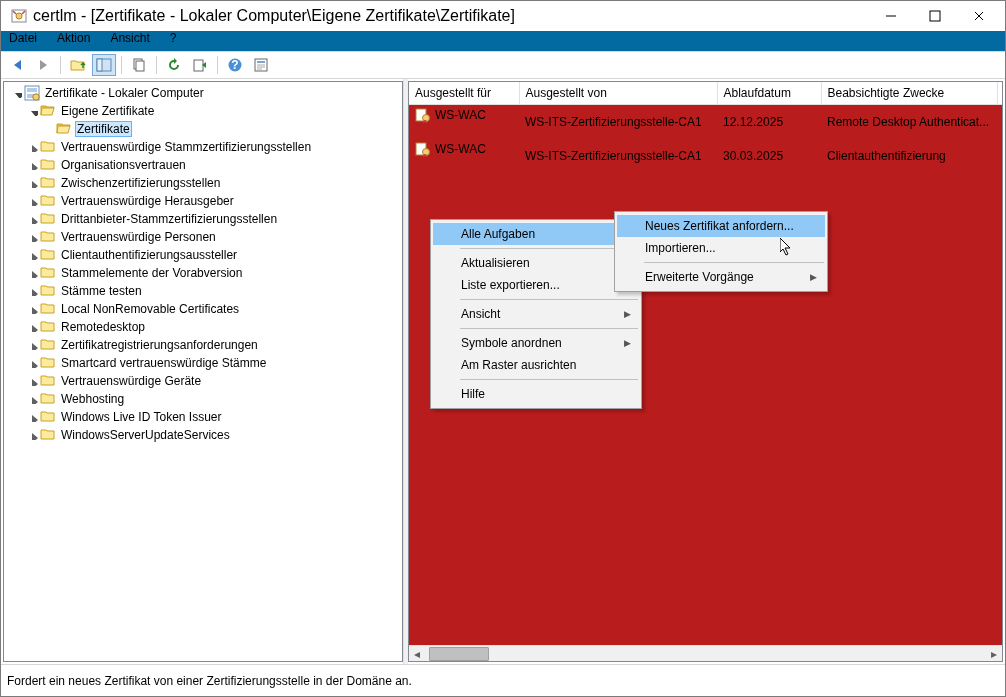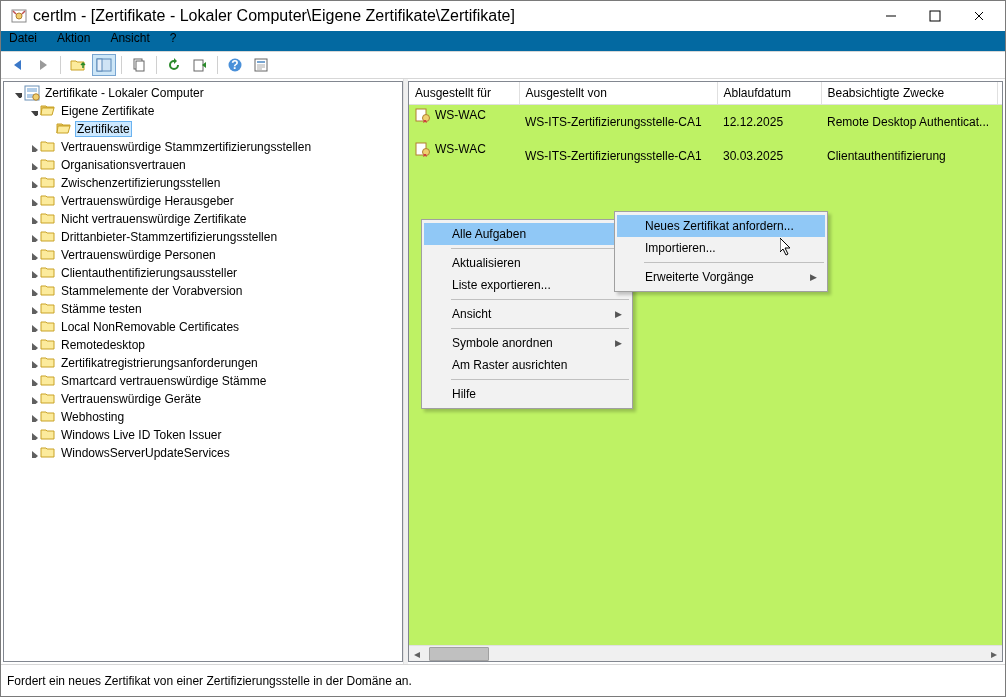--- a/index.html
+++ b/index.html
@@ -65,21 +65,21 @@
   }
   .node .icon { width: 16px; height: 16px; margin-right: 3px; flex-shrink:0; }
   .node .label { font-size: 12px; padding: 0 2px; }
   .node.selected .label { background: #cce8ff; border:1px solid #6bb3f0; padding: 0 1px; }
   .indent-1 { padding-left: 6px; }
   .indent-2 { padding-left: 22px; }
   .indent-3 { padding-left: 38px; }
   
   .right-pane {
     flex: 1; display: flex; flex-direction: column;
-    border: 1px solid #828790; margin: 2px 2px 2px 0; background: #bef264;
+    border: 1px solid #828790; margin: 2px 2px 2px 0; background: #b91c1c;
     min-width: 0;
   }
   .listview { flex: 1; overflow: auto; position: relative; }
   .listview table { border-collapse: collapse; width: 100%; table-layout: fixed; }
   .listview th {
     text-align: left; font-weight: normal; font-size: 12px;
     padding: 3px 6px; border-right: 1px solid #e0e0e0; border-bottom: 1px solid #e0e0e0;
     background: #fff; height: 22px;
     white-space: nowrap; overflow: hidden; text-overflow: ellipsis;
   }
@@ -386,33 +386,20 @@
                 <svg width="10" height="10">
                   <use href="#i-tri-right"></use>
                 </svg>
               </span>
               <span class="icon">
                 <svg width="16" height="16">
                   <use href="#i-folder-closed"></use>
                 </svg>
               </span>
               <span class="label">Vertrauenswürdige Herausgeber</span>
-            </div>
-            <div class="node indent-2">
-              <span class="exp">
-                <svg width="10" height="10">
-                  <use href="#i-tri-right"></use>
-                </svg>
-              </span>
-              <span class="icon">
-                <svg width="16" height="16">
-                  <use href="#i-folder-closed"></use>
-                </svg>
-              </span>
-              <span class="label">Nicht vertrauenswürdige Zertifikate</span>
             </div>
             <div class="node indent-2">
               <span class="exp">
                 <svg width="10" height="10">
                   <use href="#i-tri-right"></use>
                 </svg>
               </span>
               <span class="icon">
                 <svg width="16" height="16">
                   <use href="#i-folder-closed"></use>
@@ -629,21 +616,21 @@
             </tbody>
         </table>
       </div>
       <div class="scrollbar-h">
         <div class="ar">◂</div>
         <div class="thumb"></div>
         <div class="track"></div>
         <div class="ar">▸</div>
       </div>
 
-      <div class="ctx" style="left:12px; top:137px; width:212px">
+      <div class="ctx" style="left:21px; top:137px; width:212px">
         <div class="row highlight">
           <span>Alle Aufgaben</span>
           <span class="arrow">▶</span>
         </div>
         <div class="divider"></div>
         <div class="row">
           <span>Aktualisieren</span>
         </div>
         <div class="row">
           <span>Liste exportieren...</span>

